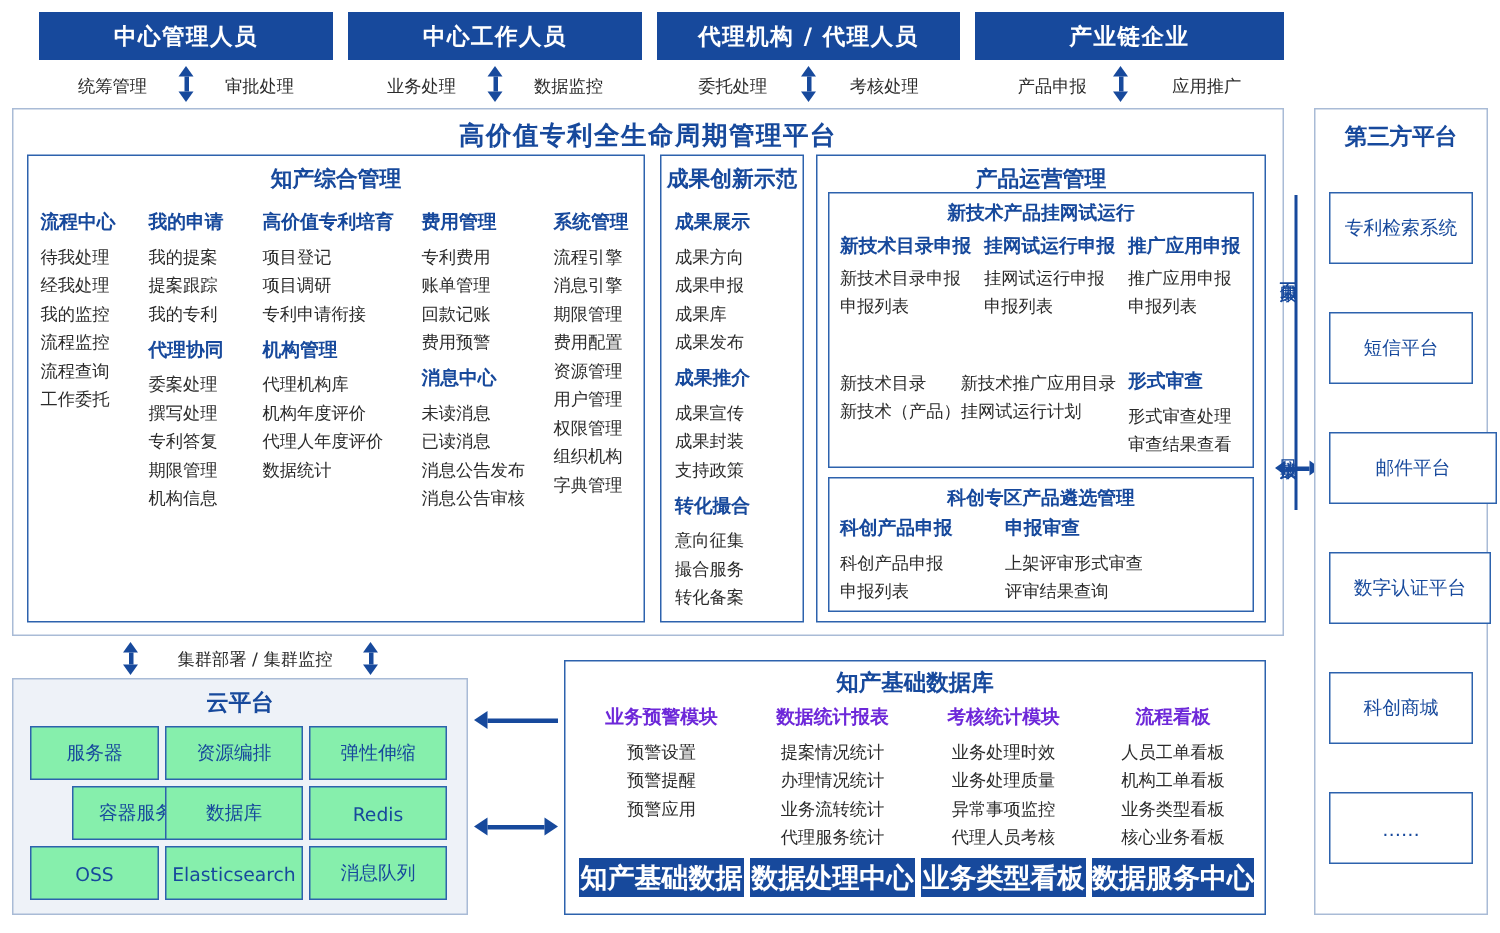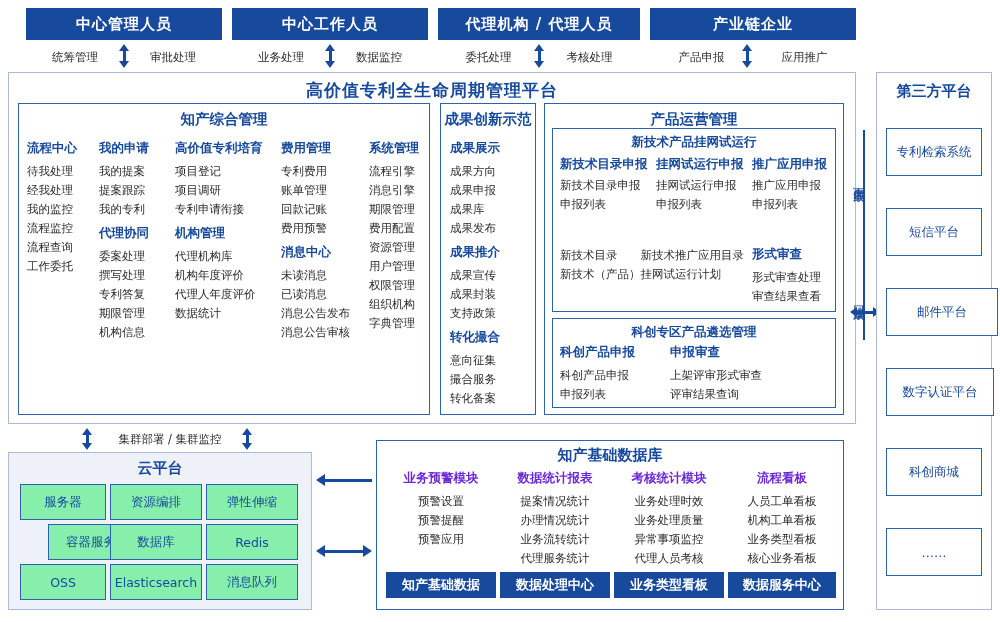--- a/index.html
+++ b/index.html
@@ -99,21 +99,21 @@
     display:flex;align-items:center;justify-content:center;
     font-size:12.5px;color:#17499c;height:36px;
   }
 
   
   .dbpanel{border:1px solid #2d62ad;background:#fff;}
   .db-title{text-align:center;font-size:15px;font-weight:bold;color:#17499c;padding:6px 0 3px;}
   .db-col-title{font-size:12.5px;font-weight:bold;color:#6d28d9;text-align:center;margin-bottom:5px;}
   .db-item{font-size:11.5px;color:#2b2b2b;line-height:19px;text-align:center;white-space:nowrap;}
   .db-foot{
-    background:#17499c;color:#fff;font-size:13px;font-weight:bold;
+    background:#17499c;color:#fff;font-size:18px;font-weight:bold;
     display:flex;align-items:center;justify-content:center;height:26px;
   }
   .vline{background:#17499c;width:2px;}
 
   .lbl{font-size:11.5px;color:#2b2b2b;}
 </style>
 </head>
 <body>
 
 <div class="abs rolebar" style="left:26px;top:8px;width:196px;">

